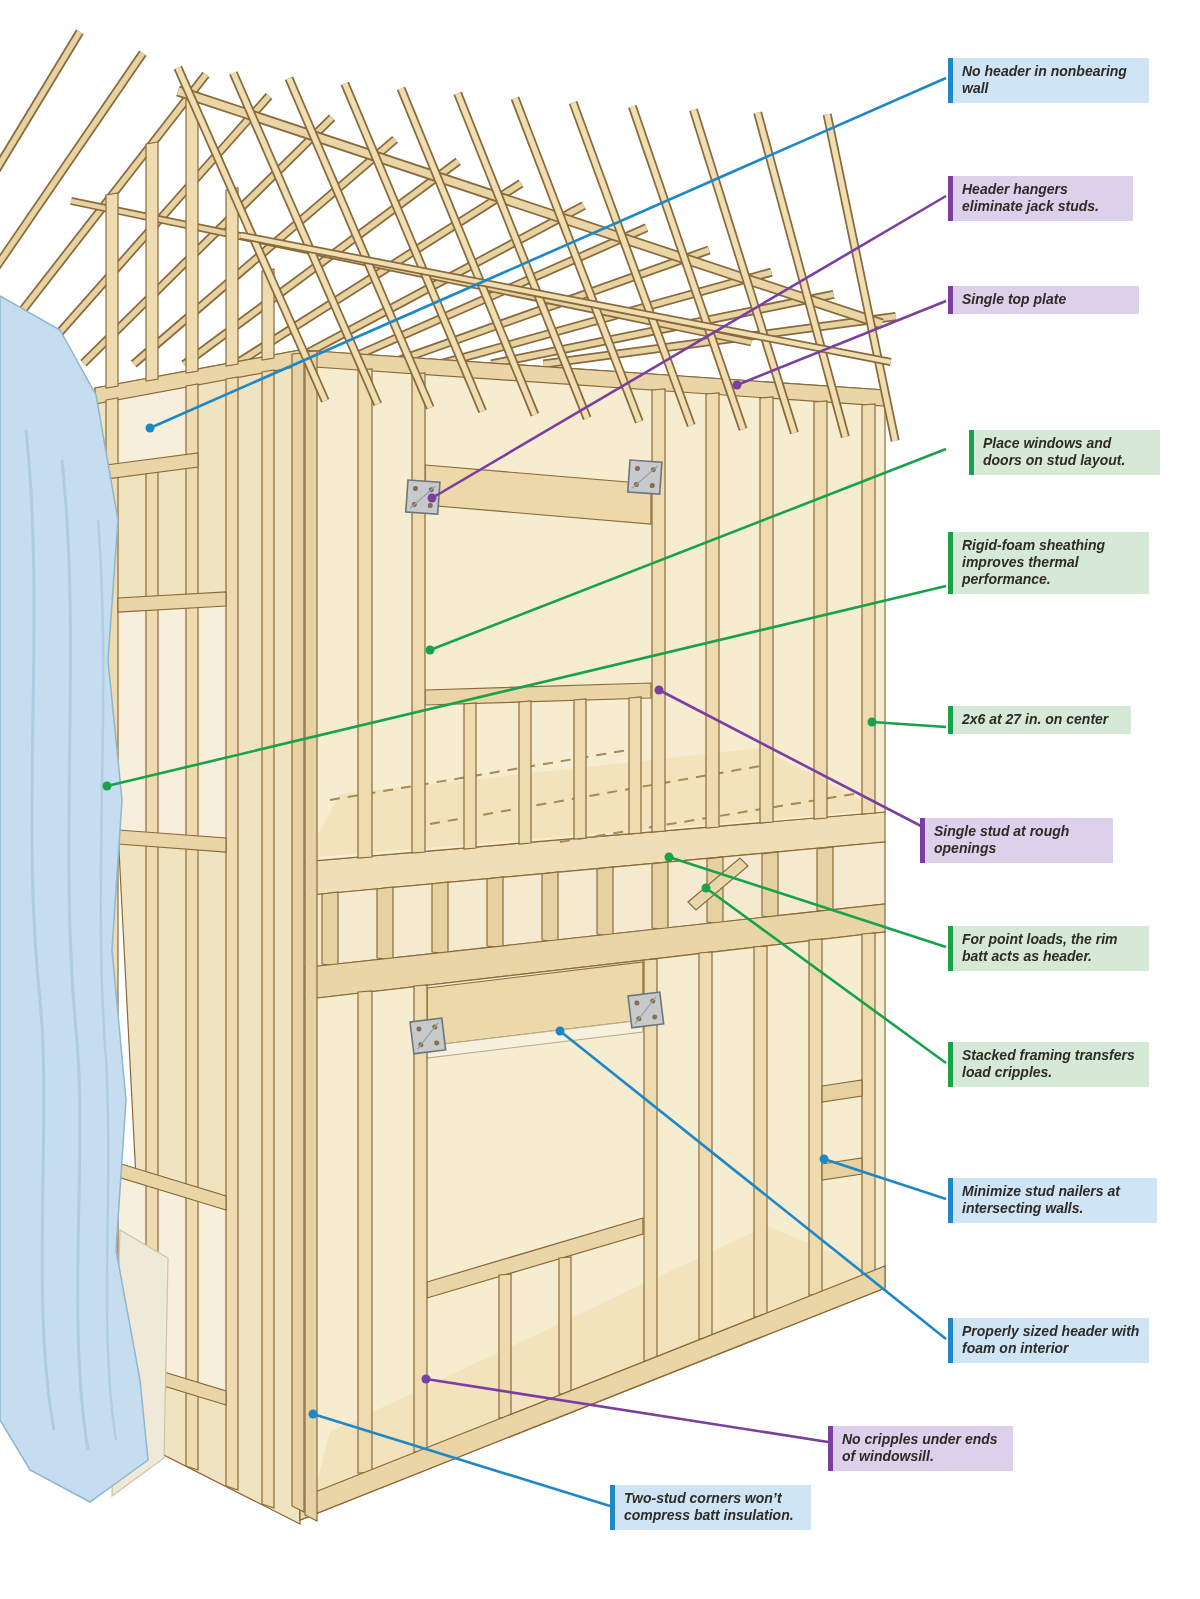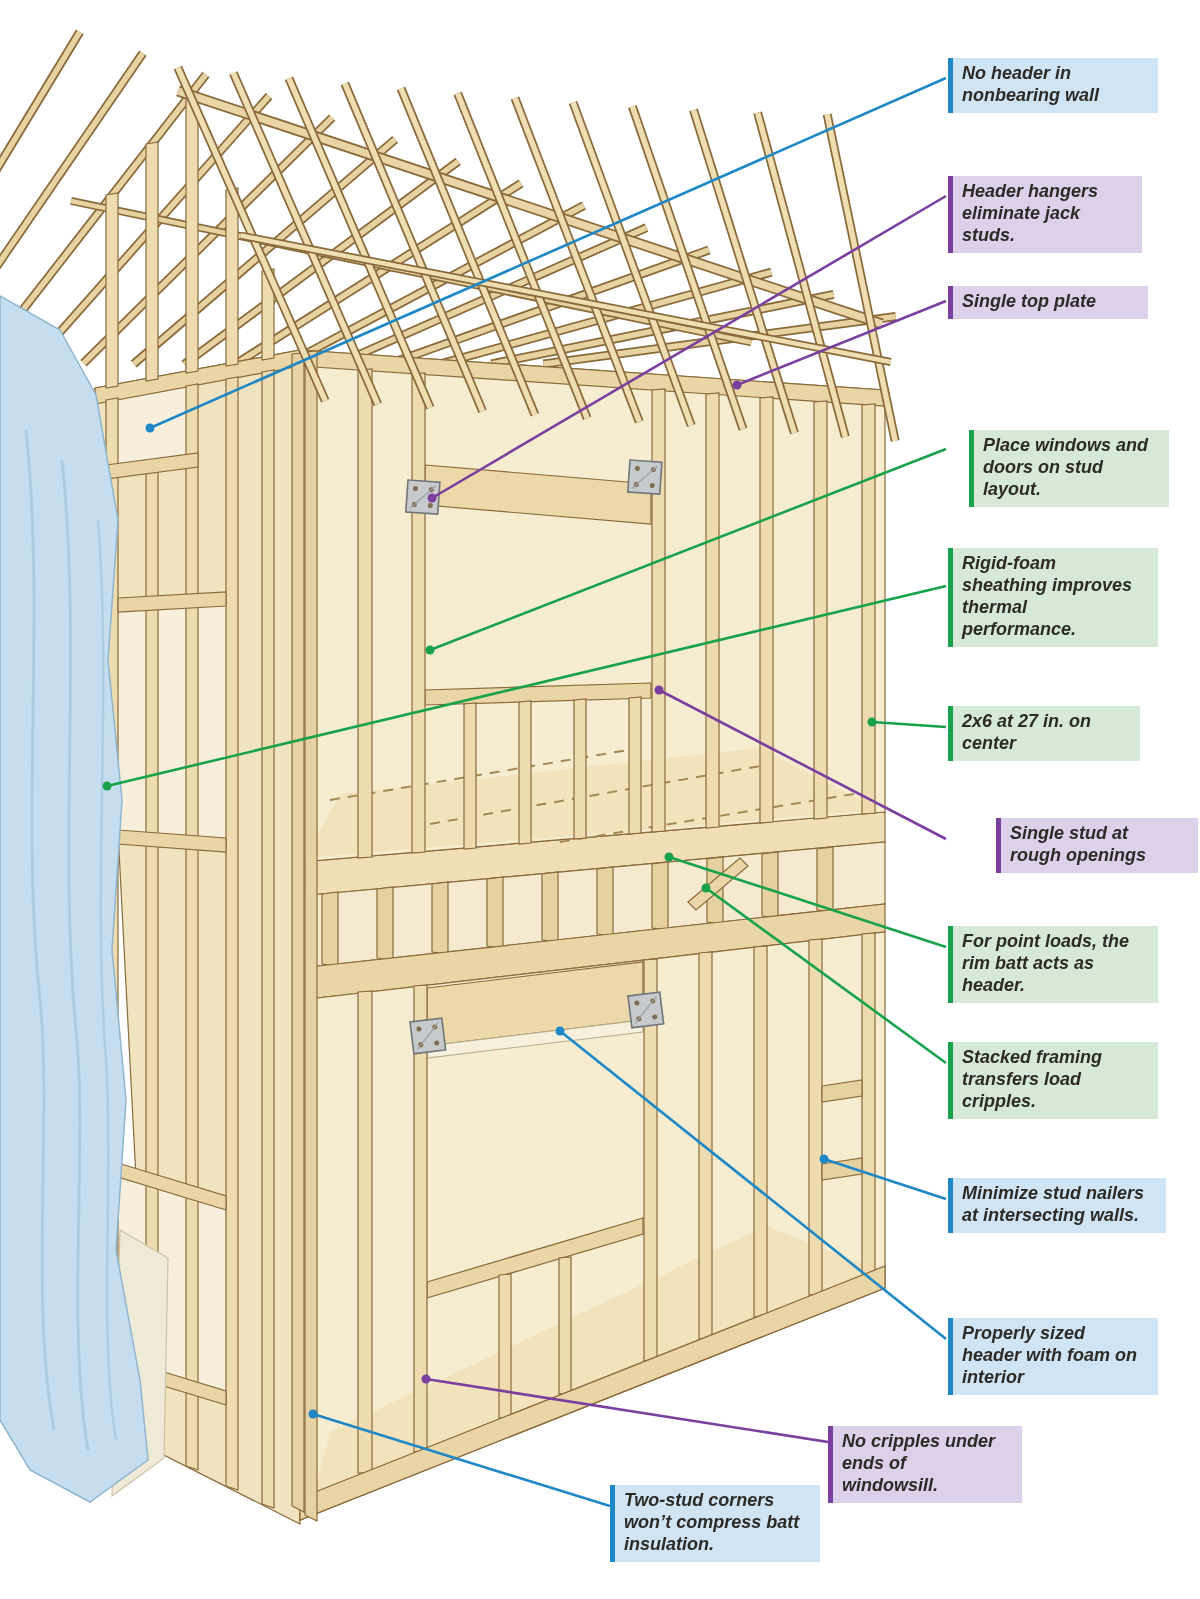--- a/index.html
+++ b/index.html
@@ -6,22 +6,22 @@
   body{
     width:1200px;height:1599px;position:relative;background:#ffffff;
     font-family:"Liberation Sans",sans-serif;overflow:hidden;
     --c-blue:#1e88c7;--c-purple:#7b3fa0;--c-green:#17a24b;
     --bg-blue:#cfe4f4;--bg-purple:#dcd0ea;--bg-green:#d6e9d6;--text:#2e2a26;
   }
   #scene,#leaders{position:absolute;left:0;top:0}
   #leaders{z-index:5;pointer-events:none}
   .callout{
     position:absolute;z-index:6;font-style:italic;font-weight:bold;
-    font-size:18px;line-height:1.22;color:var(--text);
-    padding:5px 18px 6px 9px;border-left:5px solid;
+    font-size:14px;line-height:1.22;color:var(--text);
+    padding:5px 9px 6px 9px;border-left:5px solid;
   }
   .callout p{margin:0}
   .callout.blue{background:var(--bg-blue);border-color:var(--c-blue)}
   .callout.purple{background:var(--bg-purple);border-color:var(--c-purple)}
   .callout.green{background:var(--bg-green);border-color:var(--c-green)}
   .lead{stroke-width:2.6;fill:none}
   .lead.blue{stroke:var(--c-blue)} .lead.purple{stroke:var(--c-purple)} .lead.green{stroke:var(--c-green)}
   .dot.blue{fill:var(--c-blue)} .dot.purple{fill:var(--c-purple)} .dot.green{fill:var(--c-green)}
 </style>
 </head>
@@ -244,27 +244,27 @@
   </div>
 <div class="callout purple" style="left:948px;top:176px;width:162px">
     <p>Header hangers eliminate jack studs.</p>
   </div>
 <div class="callout purple" style="left:948px;top:286px;width:168px">
     <p>Single top plate</p>
   </div>
 <div class="callout green" style="left:969px;top:430px;width:168px">
     <p>Place windows and doors on stud layout.</p>
   </div>
-<div class="callout green" style="left:948px;top:548px;width:178px">
+<div class="callout green" style="left:948px;top:532px;width:178px">
     <p>Rigid-foam sheathing improves thermal performance.</p>
   </div>
 <div class="callout green" style="left:948px;top:706px;width:160px">
     <p>2x6 at 27 in. on center</p>
   </div>
-<div class="callout purple" style="left:996px;top:818px;width:170px">
+<div class="callout purple" style="left:920px;top:818px;width:170px">
     <p>Single stud at rough openings</p>
   </div>
 <div class="callout green" style="left:948px;top:926px;width:178px">
     <p>For point loads, the rim batt acts as header.</p>
   </div>
 <div class="callout green" style="left:948px;top:1042px;width:178px">
     <p>Stacked framing transfers load cripples.</p>
   </div>
 <div class="callout blue" style="left:948px;top:1178px;width:186px">
     <p>Minimize stud nailers at intersecting walls.</p>

